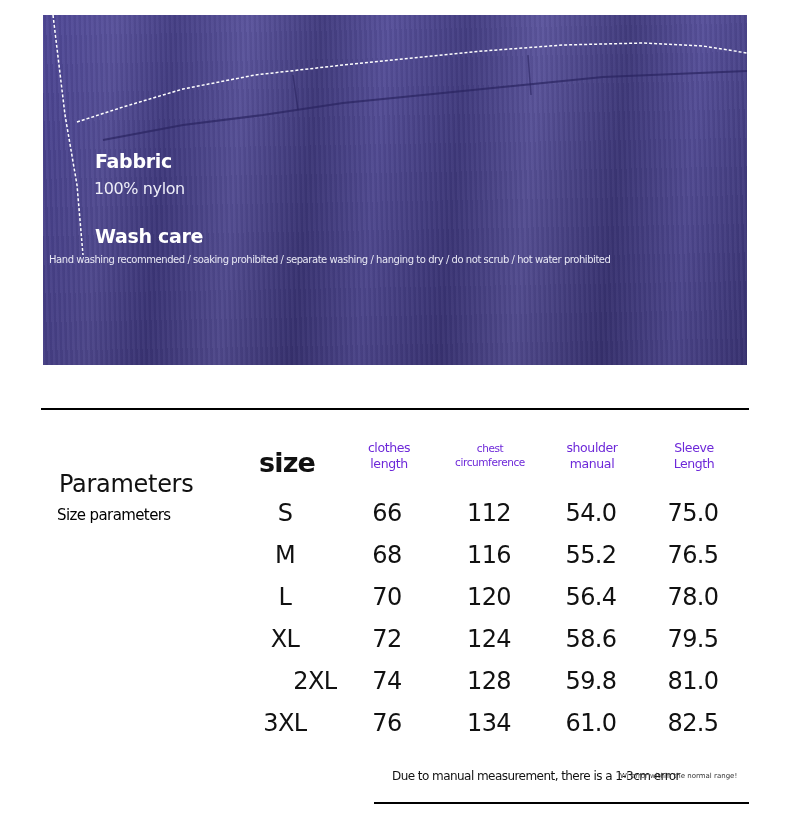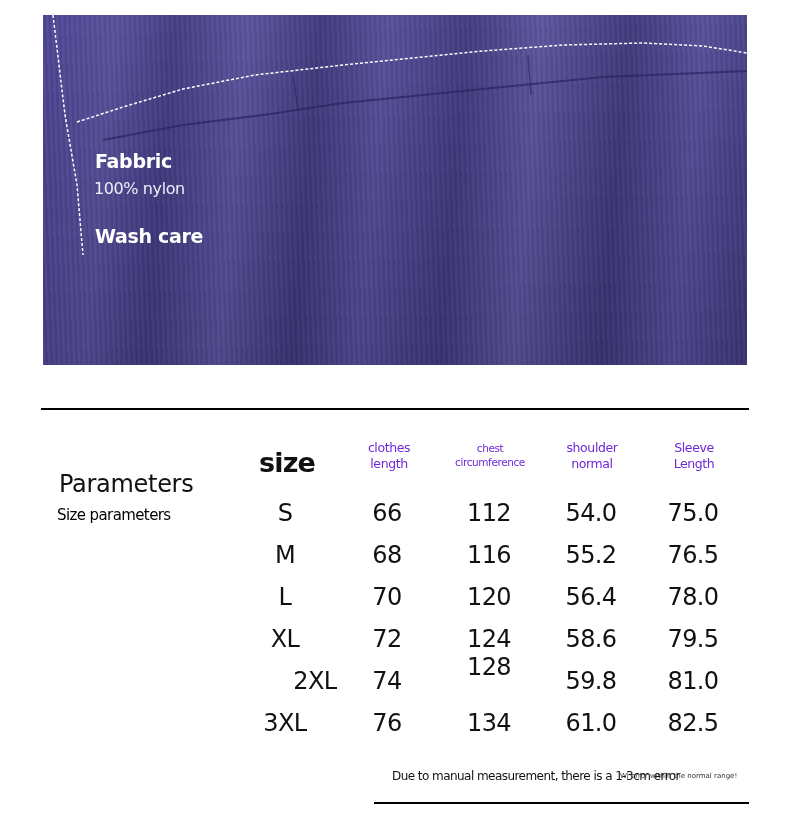--- a/index.html
+++ b/index.html
@@ -45,39 +45,40 @@
   <svg class="seams" width="704" height="350" viewBox="0 0 704 350">
     <path d="M10 0 L22 100 L34 170 L40 240" stroke="#ffffff" stroke-width="1.5" stroke-dasharray="3 2" fill="none"></path>
     <path d="M34 107 L80 92 L140 74 L212 60 L300 50 L350 45 L440 36 L520 30 L600 28 L660 31 L704 38" stroke="#ffffff" stroke-width="1.5" stroke-dasharray="3 2" fill="none"></path>
     <path d="M60 125 L140 110 L220 100 L300 88 L400 78 L480 70 L560 62 L704 56" stroke="#2a2460" stroke-width="2" fill="none" opacity="0.7"></path>
     <path d="M250 60 L255 95" stroke="#2a2460" stroke-width="1.5" opacity="0.6"></path>
     <path d="M485 40 L488 80" stroke="#2a2460" stroke-width="1.5" opacity="0.6"></path>
   </svg>
   <div class="fabric-label fab-title">Fabbric</div>
   <div class="fabric-label fab-value">100% nylon</div>
   <div class="fabric-label wash-title">Wash care</div>
+  <div class="fabric-label wash-value">Hand washing recommended / soaking prohibited / separate washing / hanging to dry / do not scrub / hot water prohibited</div>
 </div>
 
 <div class="rule-top"></div>
 
 <div class="params-title">Parameters</div>
 <div class="params-sub">Size parameters</div>
 
 <div class="col hdr hdr-size" style="left:287px;">size</div>
 <div class="col hdr hdr-small" style="left:389px;">
   <div>clothes</div>
   <div>length</div>
 </div>
 <div class="col hdr hdr-tiny" style="left:490px;">
   <div>chest</div>
   <div>circumference</div>
 </div>
 <div class="col hdr hdr-small" style="left:592px;">
   <div>shoulder</div>
-  <div>normal</div>
+  <div>manual</div>
 </div>
 <div class="col hdr hdr-small" style="left:694px;">
   <div>Sleeve</div>
   <div>Length</div>
 </div>
 
 <div>
   <span class="cell" style="left:285px;top:499px;">S</span>
   <span class="cell" style="left:387px;top:499px;">66</span>
   <span class="cell" style="left:489px;top:499px;">112</span>
@@ -101,21 +102,21 @@
 <div>
   <span class="cell" style="left:285px;top:625px;">XL</span>
   <span class="cell" style="left:387px;top:625px;">72</span>
   <span class="cell" style="left:489px;top:625px;">124</span>
   <span class="cell" style="left:591px;top:625px;">58.6</span>
   <span class="cell" style="left:693px;top:625px;text-align:center;">79.5</span>
 </div>
 <div>
   <span class="cell" style="left:285px;top:667px;margin-left:30px;">2XL</span>
   <span class="cell" style="left:387px;top:667px;">74</span>
-  <span class="cell" style="left:489px;top:653px;">128</span>
+  <span class="cell" style="left:489px;top:667px;">128</span>
   <span class="cell" style="left:591px;top:667px;">59.8</span>
   <span class="cell" style="left:693px;top:667px;">81.0</span>
 </div>
 <div>
   <span class="cell" style="left:285px;top:709px;">3XL</span>
   <span class="cell" style="left:387px;top:709px;">76</span>
   <span class="cell" style="left:489px;top:709px;">134</span>
   <span class="cell" style="left:591px;top:709px;">61.0</span>
   <span class="cell" style="left:693px;top:709px;">82.5</span>
 </div>

